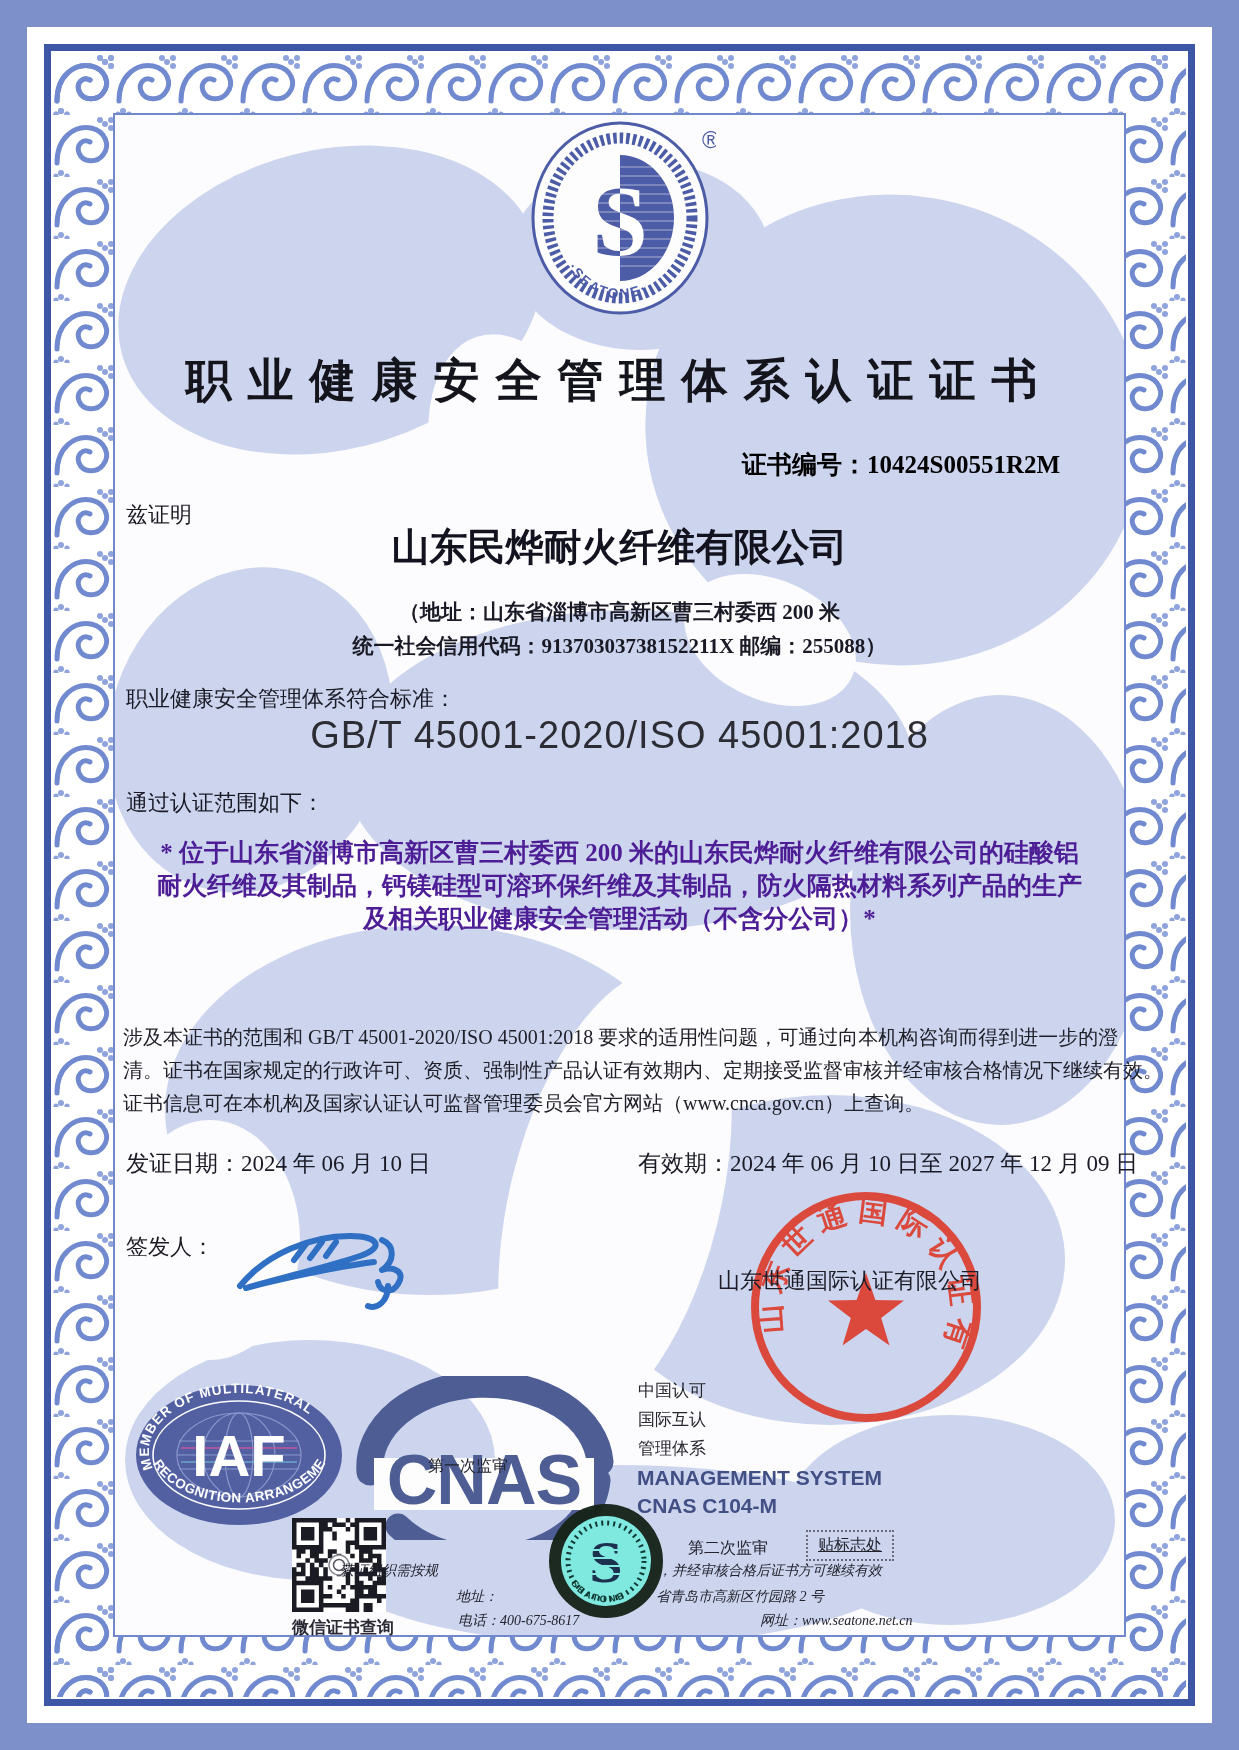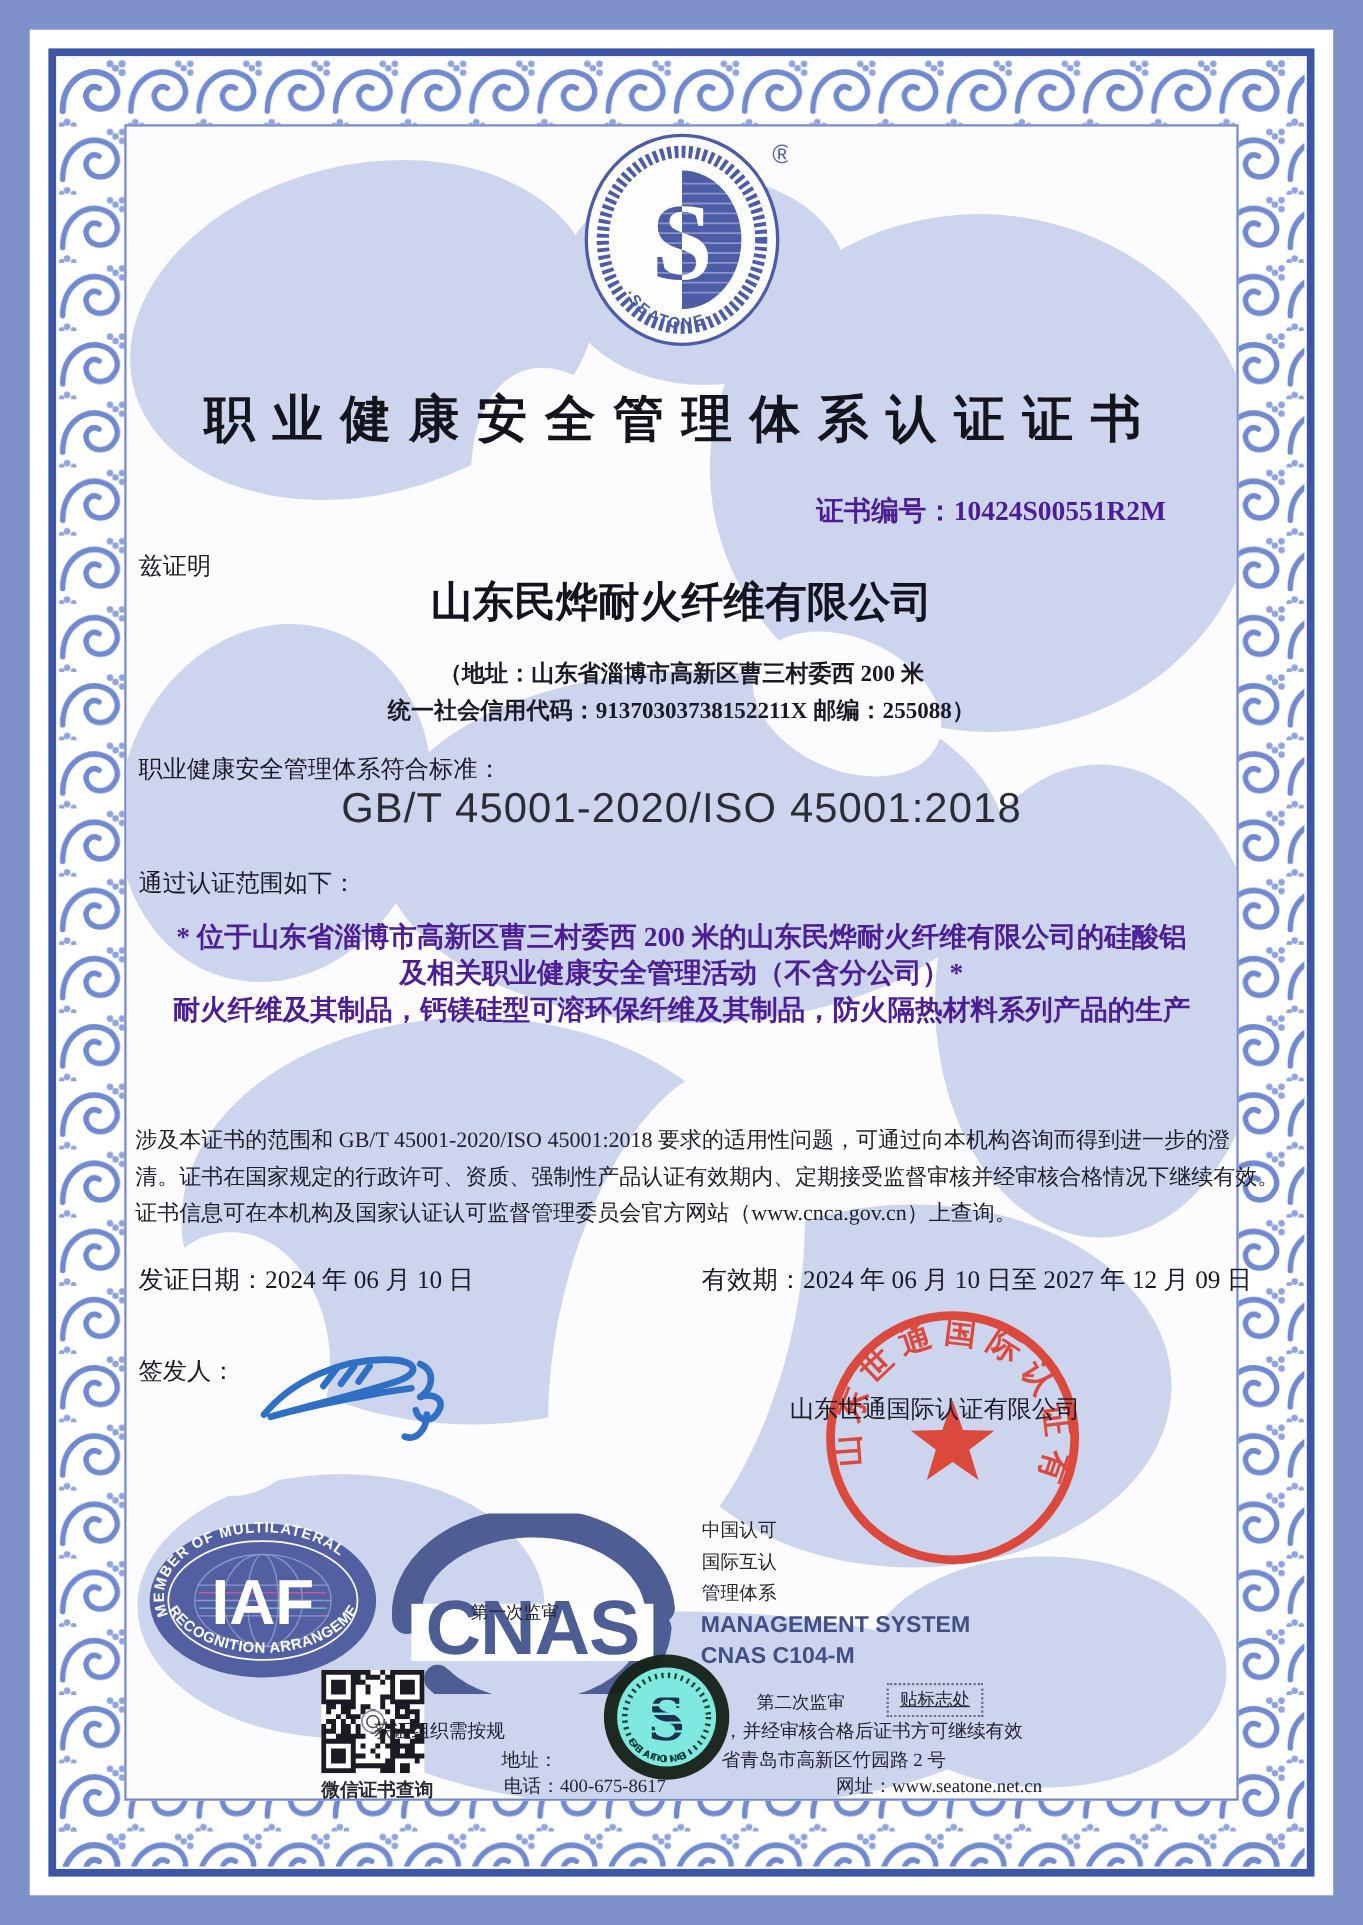--- a/index.html
+++ b/index.html
@@ -6,39 +6,39 @@
   .page{position:relative;width:1239px;height:1750px;background:#7e90c9;overflow:hidden;
         font-family:"Liberation Serif","DejaVu Serif",serif;color:#1b1b24;}
   .abs{position:absolute;}
   .frame-white{position:absolute;left:27px;top:27px;right:27px;bottom:27px;background:#fff;}
   .frame-dark{position:absolute;left:44px;top:44px;right:44px;bottom:44px;border:7px solid #3e56a6;}
   .inner-line{position:absolute;left:113px;top:113px;right:113px;bottom:113px;border:2px solid #7288cc;background:#fcfcfe;}
   .border-svg{position:absolute;left:53px;top:53px;}
   .wm{position:absolute;left:115px;top:115px;}
   .title{position:absolute;left:0;right:0;top:350px;text-align:center;font-size:46px;font-weight:700;
          letter-spacing:16px;color:#14141d;}
-  .certno{position:absolute;left:742px;top:448px;font-size:25px;font-weight:700;color:#4c1d95;}
+  .certno{position:absolute;left:742px;top:448px;font-size:25px;font-weight:700;color:#000000;}
   .intro{position:absolute;left:126px;top:500px;font-size:22px;}
   .company{position:absolute;left:0;right:0;top:522px;text-align:center;font-size:38px;font-weight:700;color:#131320;}
   .addr{position:absolute;left:0;right:0;text-align:center;font-size:21px;font-weight:700;color:#1a1a26;}
   .label-l{position:absolute;left:126px;font-size:22px;color:#1a1a26;}
   .stdval{position:absolute;left:0;right:0;top:714px;text-align:center;font-size:38px;
           font-family:"Liberation Sans","DejaVu Sans",sans-serif;color:#2c2c35;letter-spacing:1px;}
   .scope{position:absolute;left:0;right:0;top:836px;text-align:center;font-size:25px;font-weight:700;
          line-height:33px;color:#4c1d95;white-space:nowrap;}
   .notice{position:absolute;left:123px;top:1021px;width:1000px;font-size:20px;line-height:33px;
           color:#20202a;white-space:nowrap;}
   .daterow{position:absolute;top:1148px;font-size:23px;color:#1a1a26;}
   .signer{position:absolute;left:126px;top:1203px;font-size:22px;margin-top:29px;}
   .certifier{position:absolute;left:718px;top:1266px;font-size:22px;color:#1d1d28;z-index:6;}
   .accred-ch{position:absolute;left:638px;top:1376px;font-size:17px;line-height:29px;color:#26262f;}
   .accred-en{position:absolute;left:637px;font-family:"Liberation Sans","DejaVu Sans",sans-serif;
              font-weight:700;font-size:21px;color:#414f85;}
   .foot{position:absolute;font-size:16px;color:#23232e;}
-  .foot2{position:absolute;font-size:17px;color:#23232e;}
+  .foot2{position:absolute;font-size:14px;color:#23232e;font-style:italic;}
   .sticker{border:2px dotted #6a6a7a;padding:3px 10px;}
   .qrcaption{position:absolute;left:292px;top:1616px;font-size:17px;font-weight:700;color:#2a2a34;}
   svg text{user-select:none;}
 </style>
 </head>
 <body>
 
 <div class="page">
 
   <div class="frame-white"></div>
@@ -123,22 +123,22 @@
   <div class="intro">兹证明</div>
   <div class="company">山东民烨耐火纤维有限公司</div>
   <div class="addr" style="top:598px;">（地址：山东省淄博市高新区曹三村委西 200 米</div>
   <div class="addr" style="top:632px;">统一社会信用代码：91370303738152211X 邮编：255088）</div>
   <div class="label-l" style="top:684px;">职业健康安全管理体系符合标准：</div>
   <div class="stdval">GB/T 45001-2020/ISO 45001:2018</div>
   <div class="label-l" style="top:788px;">通过认证范围如下：</div>
 
   <div class="scope">
     <div>* 位于山东省淄博市高新区曹三村委西 200 米的山东民烨耐火纤维有限公司的硅酸铝</div>
+    <div>耐火纤维及其制品，钙镁硅型可溶环保纤维及其制品，防火隔热材料系列产品的生产</div>
     <div>及相关职业健康安全管理活动（不含分公司）*</div>
-    <div>耐火纤维及其制品，钙镁硅型可溶环保纤维及其制品，防火隔热材料系列产品的生产</div>
   </div>
 
   <div class="notice">
     <div>涉及本证书的范围和 GB/T 45001-2020/ISO 45001:2018 要求的适用性问题，可通过向本机构咨询而得到进一步的澄</div>
     <div>清。证书在国家规定的行政许可、资质、强制性产品认证有效期内、定期接受监督审核并经审核合格情况下继续有效。</div>
     <div>证书信息可在本机构及国家认证认可监督管理委员会官方网站（www.cnca.gov.cn）上查询。</div>
   </div>
 
   <div class="daterow" style="left:126px;">发证日期：2024 年 06 月 10 日</div>
   <div class="daterow" style="left:638px;">有效期：2024 年 06 月 10 日至 2027 年 12 月 09 日</div>

